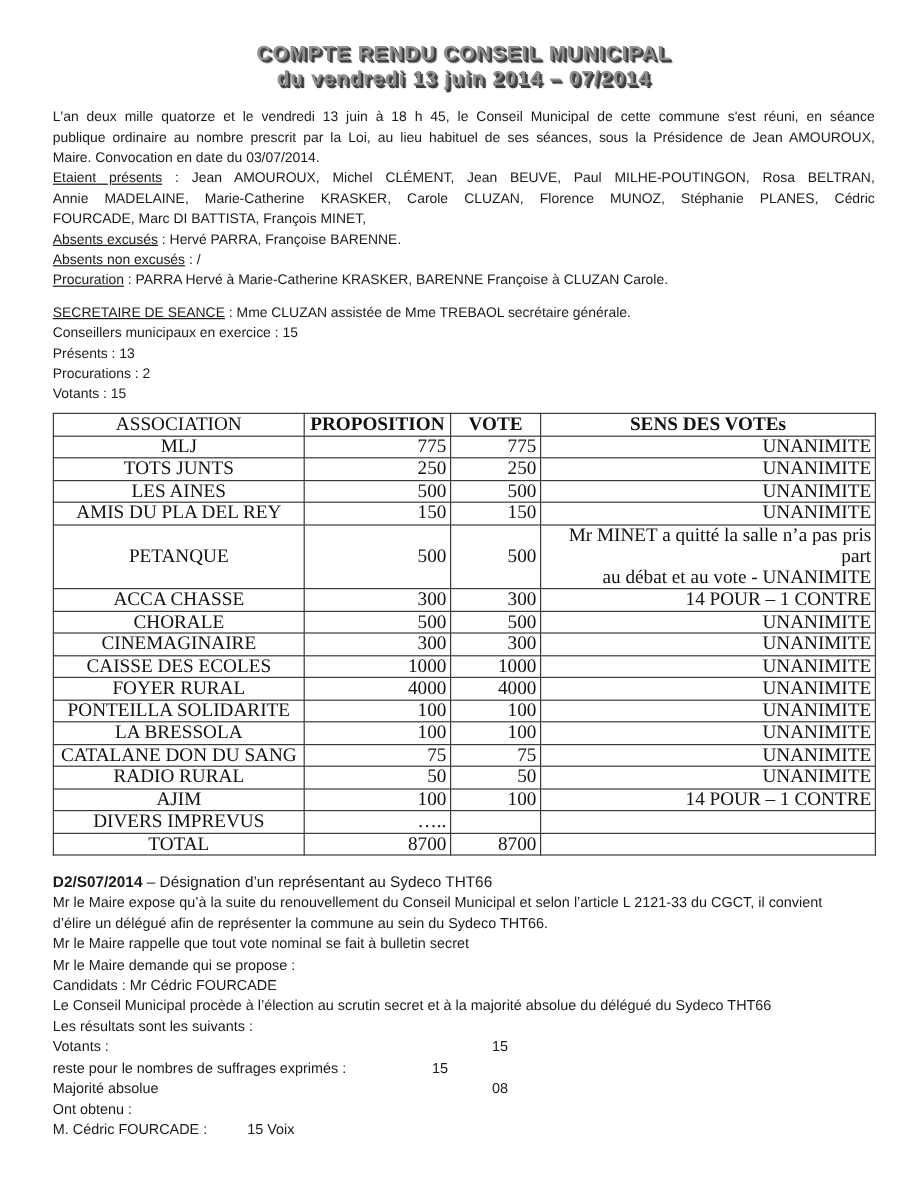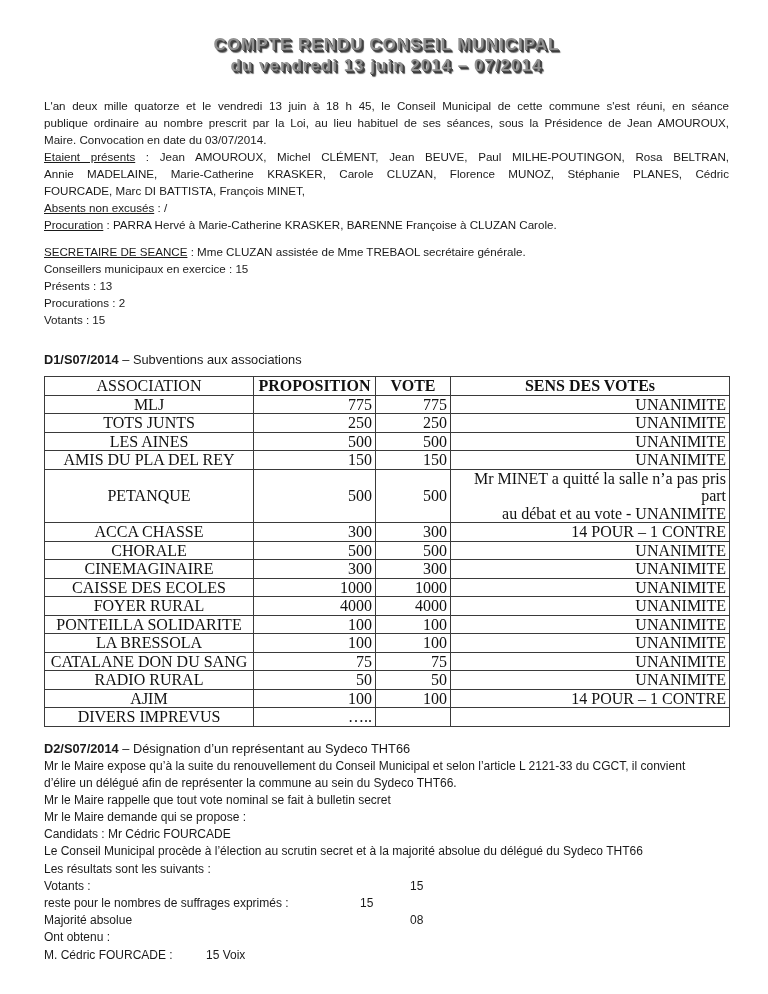--- a/index.html
+++ b/index.html
@@ -2,21 +2,21 @@
 <html><head>
 <meta charset="utf-8">
 <style>
   html,body{margin:0;padding:0;background:#ffffff;}
   .page{
     width:768px;height:994px;box-sizing:border-box;
     padding:34px 39px 0 44px;overflow:hidden;position:relative;
     font-family:"Liberation Sans",sans-serif;color:#1a1a1a;background:#ffffff;
   }
   
-  .title-block{text-align:center;margin-bottom:21px;}
+  .title-block{text-align:center;margin-bottom:13px;}
   .title-line{
     font-weight:bold;font-size:17px;line-height:21px;letter-spacing:1px;
     color:#929292;
     text-shadow:1px 1px 0 #4a4a4a,2px 2px 0 #3d3d3d,2.5px 2.5px 1px #6f6f6f;
   }
   
   .line{font-size:11.6px;line-height:17px;height:17px;white-space:pre;}
   .j{text-align:justify;text-align-last:justify;white-space:normal;}
   .b{font-weight:normal;}
   .u{text-decoration:underline;}
@@ -61,39 +61,39 @@
 
       <div class="line j">publique ordinaire au nombre prescrit par la Loi, au lieu habituel de ses séances, sous la Présidence de Jean AMOUROUX,</div>
 
       <div class="line">Maire. Convocation en date du 03/07/2014.</div>
     </div>
 
   <div>
     <div class="line j"><span class="b u">Etaient présents</span><span class="b"> : Jean AMOUROUX, Michel CLÉMENT, Jean BEUVE, Paul MILHE-POUTINGON, Rosa BELTRAN,</span></div>
     <div class="line j b">Annie MADELAINE, Marie-Catherine KRASKER, Carole CLUZAN, Florence MUNOZ, Stéphanie PLANES, Cédric</div>
     <div class="line b">FOURCADE, Marc DI BATTISTA, François MINET,</div>
+    <div class="line"><span class="b u">Absents excusés</span><span class="b"> : Hervé PARRA, Françoise BARENNE.</span></div>
     <div class="line"><span class="b u">Absents non excusés</span><span class="b"> : /</span></div>
     <div class="line"><span class="b u">Procuration</span><span> : PARRA Hervé à Marie-Catherine KRASKER, BARENNE Françoise à CLUZAN Carole.</span></div>
   </div>
 
   <div class="seance-block">
     <div class="line"><span class="b u">SECRETAIRE DE SEANCE</span><span> : Mme CLUZAN assistée de Mme TREBAOL secrétaire générale.</span></div>
     <div>
 
         <div class="line b">Conseillers municipaux en exercice : 15</div>
 
         <div class="line b">Présents : 13</div>
 
         <div class="line b">Procurations : 2</div>
 
         <div class="line b">Votants : 15</div>
       </div>
   </div>
 
-  <div class="section-heading"><span class="code">D1/S07/2014</span><span> – Subventions aux associations</span></div>
 
   <table class="votes">
     <colgroup>
       <col style="width:209px">
         <col style="width:122px">
         <col style="width:75px">
         <col style="width:279px">
     </colgroup>
     <thead>
       <tr>
@@ -211,20 +211,26 @@
           <td class="c-sens">14 POUR – 1 CONTRE</td>
         </tr>
 
         <tr>
           <td class="c-assoc">DIVERS IMPREVUS</td>
           <td class="c-num">…..</td>
           <td class="c-num"></td>
           <td class="c-sens"></td>
         </tr>
 
+        <tr>
+          <td class="c-assoc">TOTAL</td>
+          <td class="c-num">8700</td>
+          <td class="c-num">8700</td>
+          <td class="c-sens"></td>
+        </tr>
       </tbody>
   </table>
 
   <div class="d2-block">
     <div class="section-heading" style="margin-top:0;"><span class="code">D2/S07/2014</span><span> – Désignation d’un représentant au Sydeco THT66</span></div>
     <div>
 
         <div class="dline"><span class="b"></span><span>Mr le Maire expose qu’à la suite du renouvellement du Conseil Municipal et selon l’article L 2121-33 du CGCT, il convient</span><span class="val"></span></div>
 
         <div class="dline"><span class="b"></span><span>d’élire un délégué afin de représenter la commune au sein du Sydeco THT66.</span><span class="val"></span></div>

